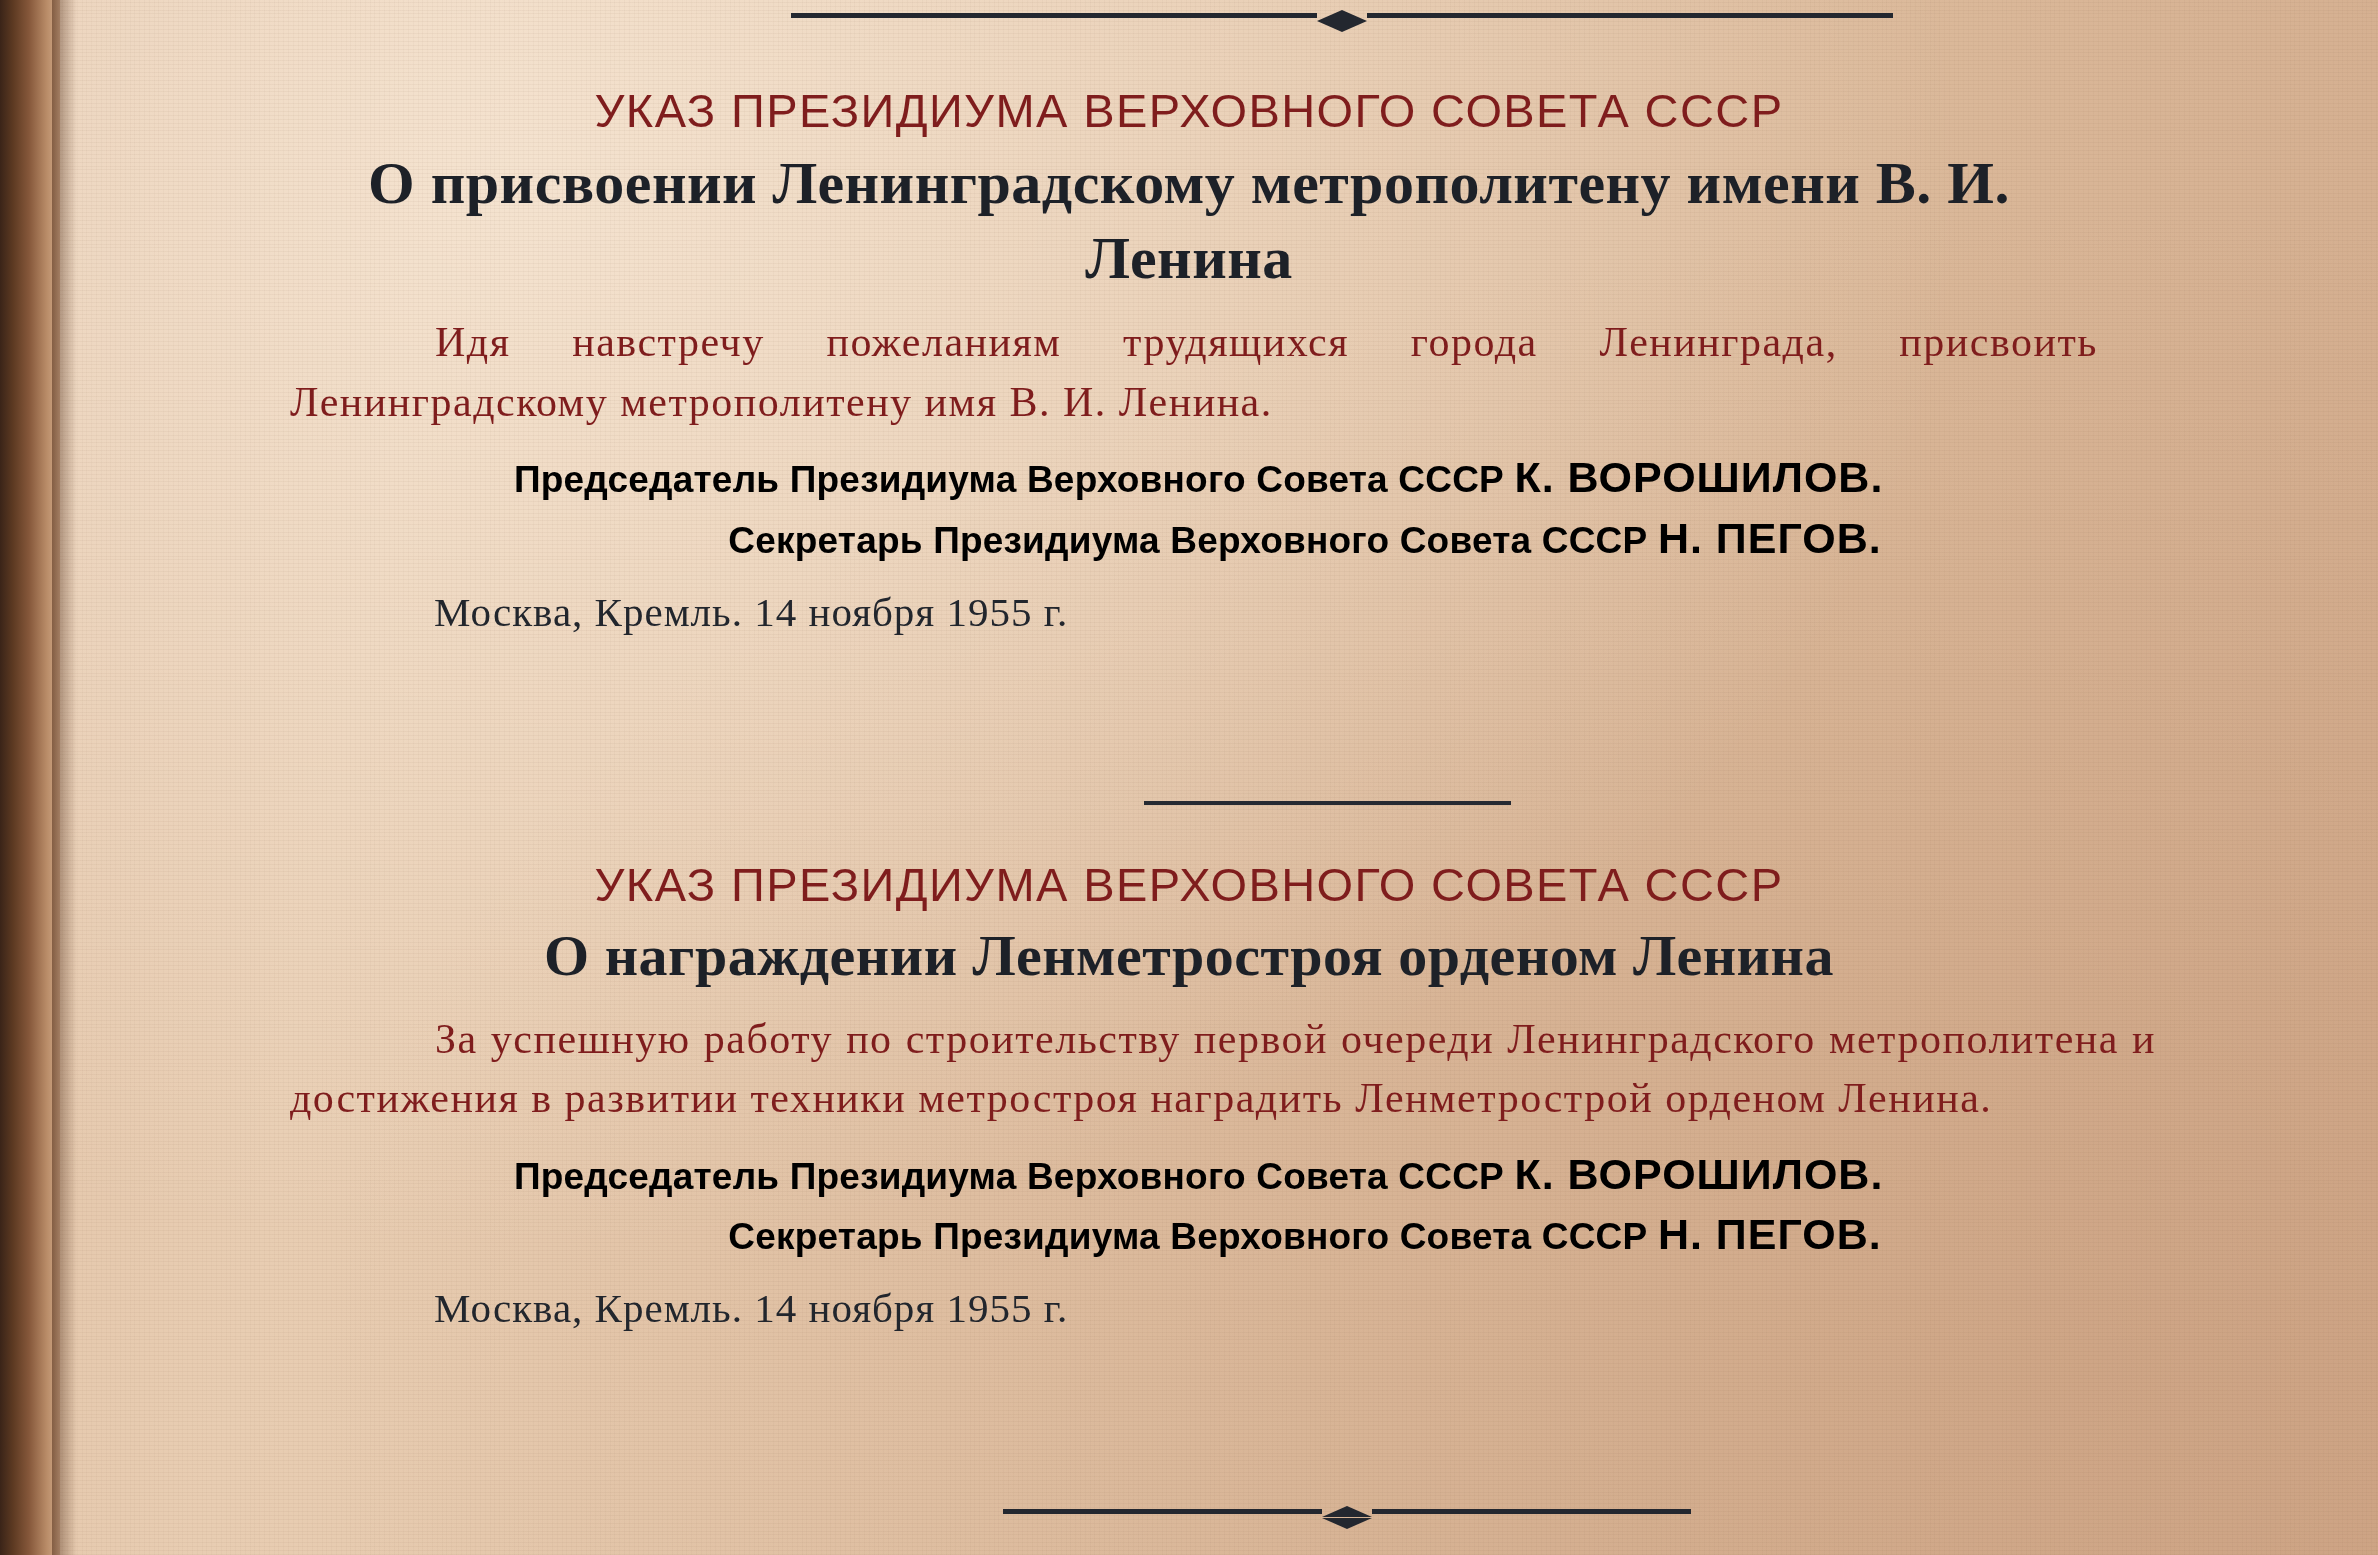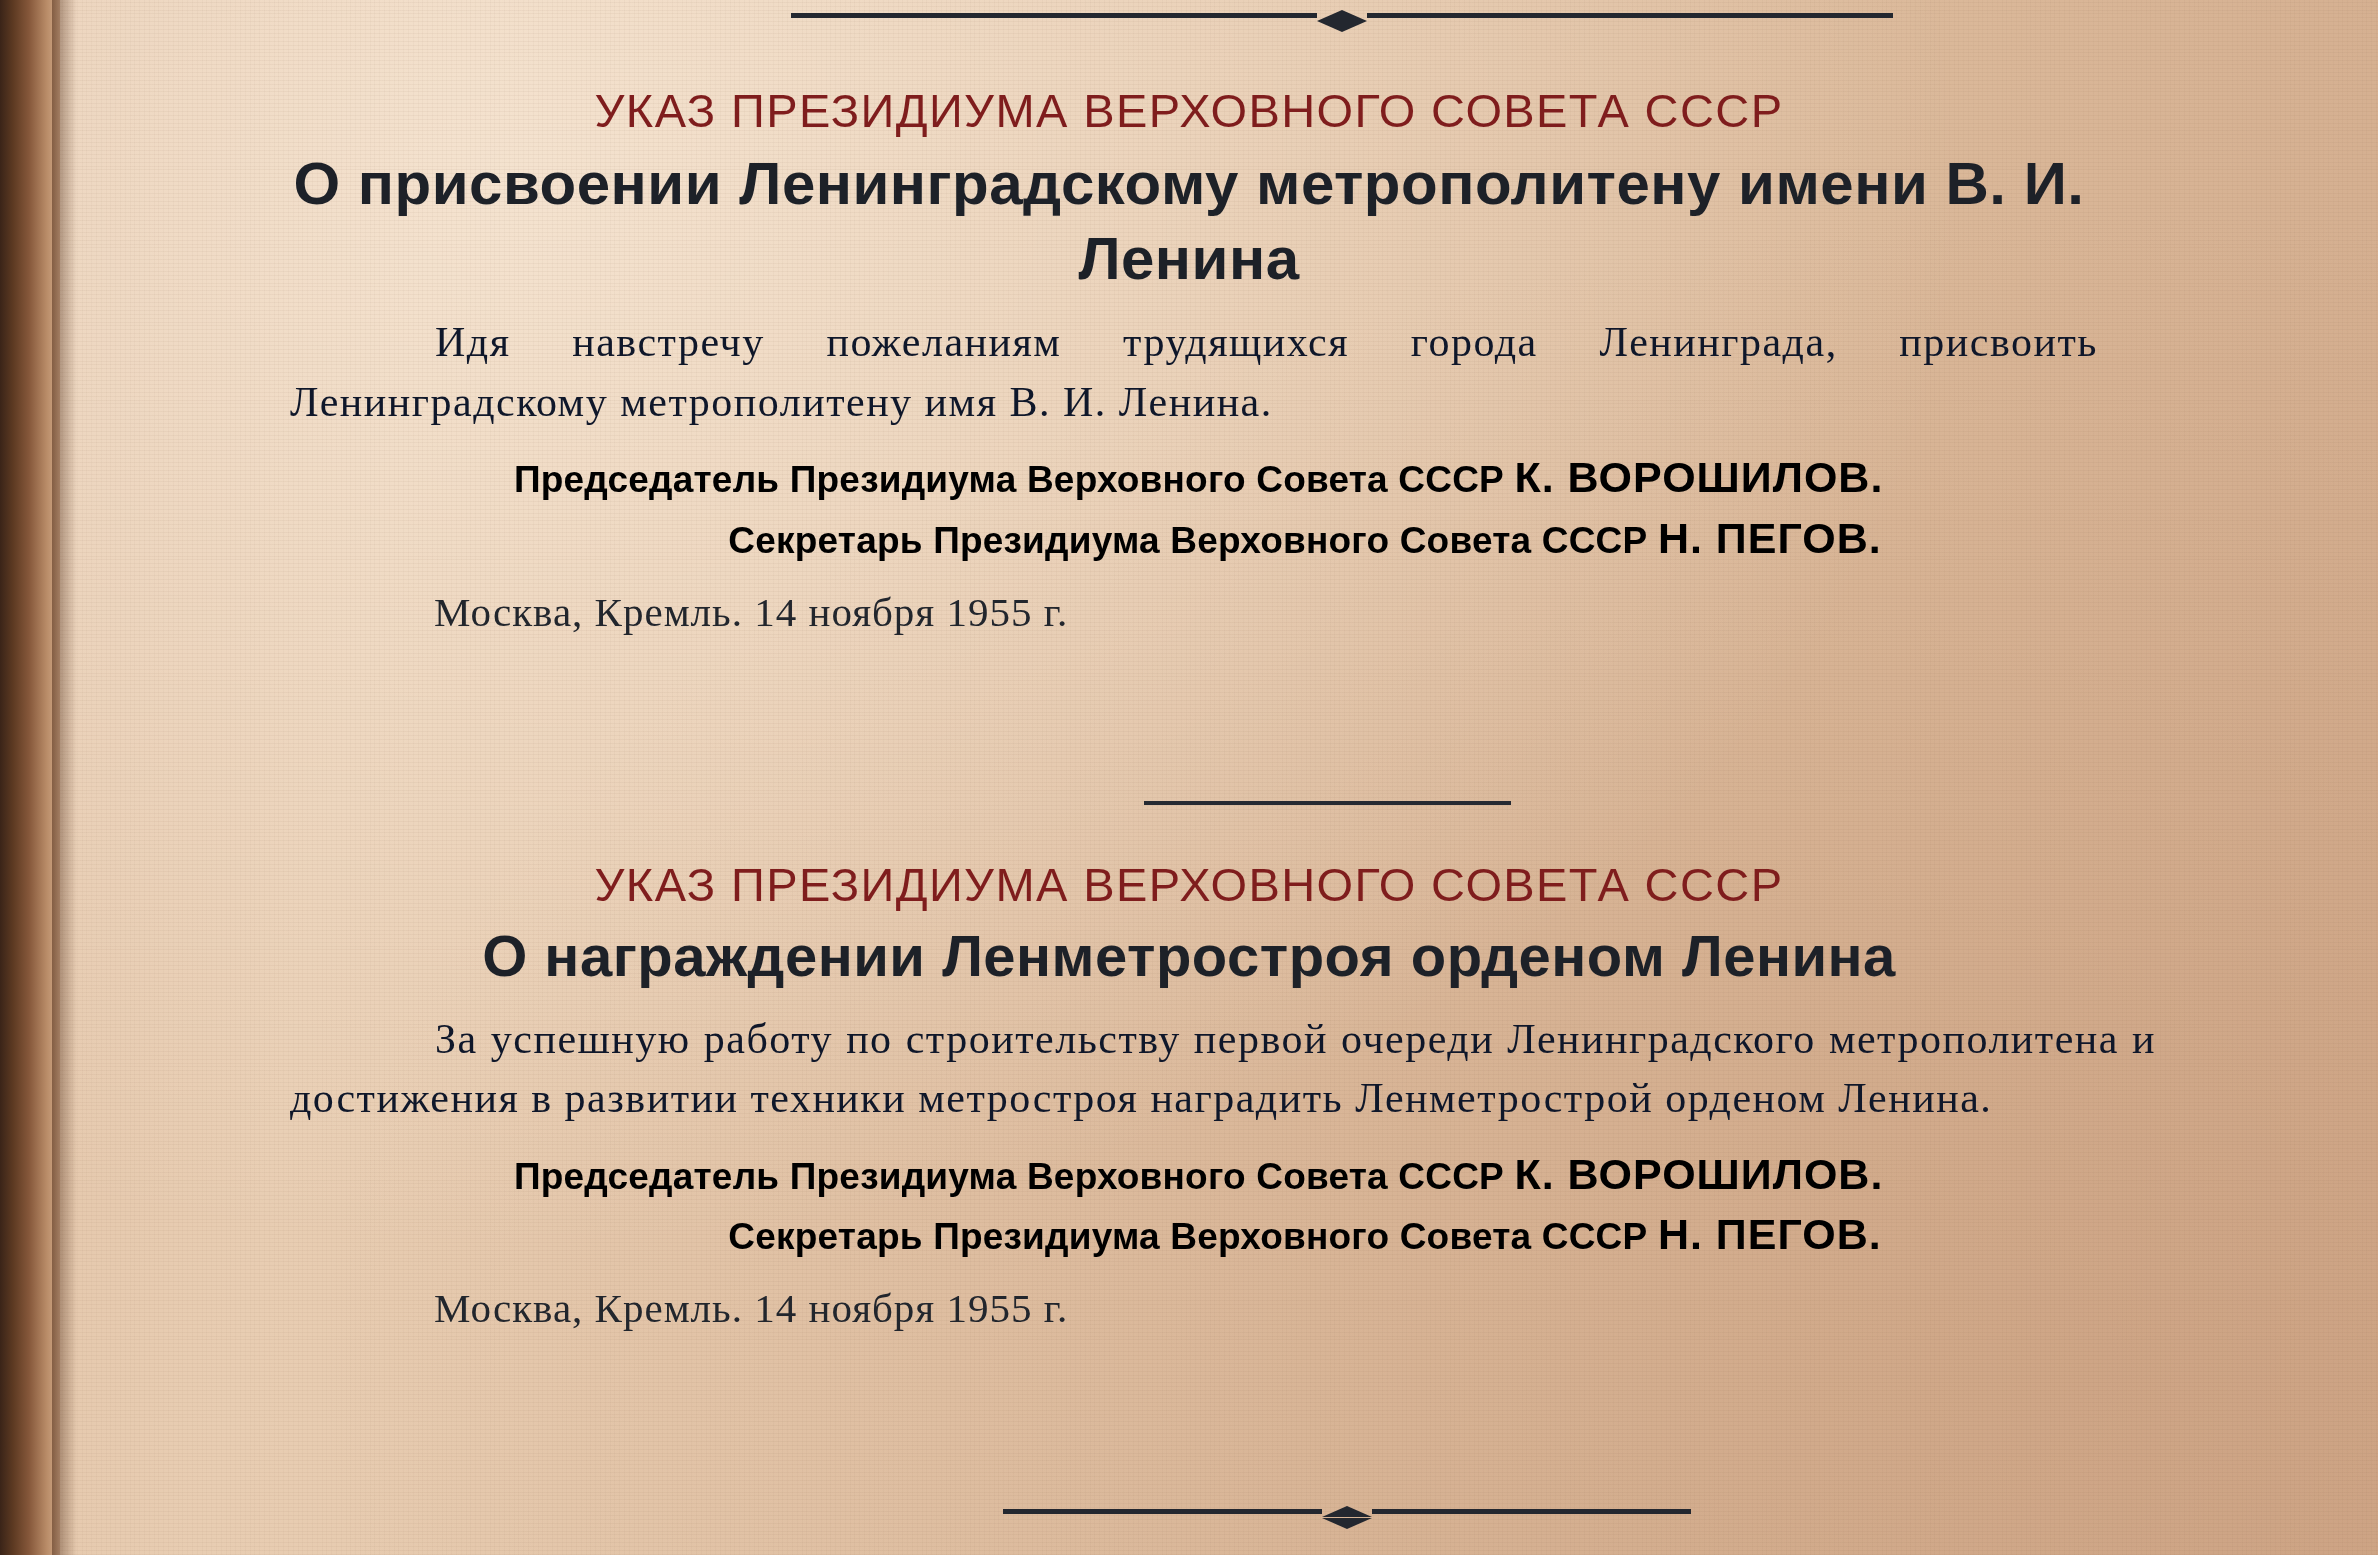--- a/index.html
+++ b/index.html
@@ -158,37 +158,37 @@
     font-family: "Liberation Sans", sans-serif;
     font-size: 47px;
     letter-spacing: 1.4px;
     color: #7f1d1d;
     font-weight: 400;
     margin: 0 0 5.8px 0;
   }
 
   .headline {
     text-align: center;
-    font-family: Liberation Sans, sans-serif;
+    font-family: Liberation Serif, serif;
     font-weight: bold;
     font-size: 60px;
     line-height: 1.25;
     letter-spacing: 0.5px;
     color: #1d2128;
     margin: 7.7px 0 9.7px 0;
     padding: 0 290px;
   }
   #decree-2 .headline { font-size: 58px; padding: 0 290px; }
 
   .body-text {
     font-family: "Liberation Serif", serif;
     font-size: 42px;
     line-height: 1.42;
     letter-spacing: 1.5px;
-    color: #0f172a;
+    color: #7f1d1d;
     text-align: justify;
     text-align-last: left;
     margin: 17.4px 0 0 0;
     padding: 0 280px 0 290px;
     text-indent: 145px;
   }
   #decree-2 .body-text { padding: 0 222px 0 290px; }
 
   .signature {
     font-family: "Liberation Sans", sans-serif;

